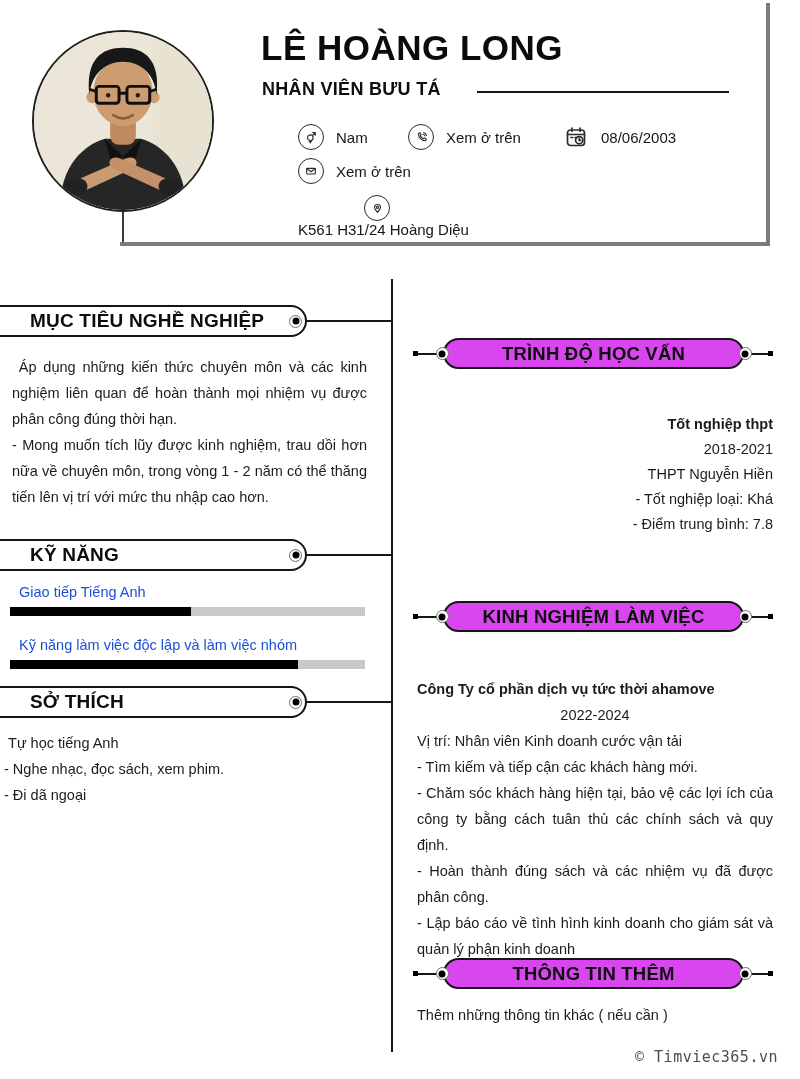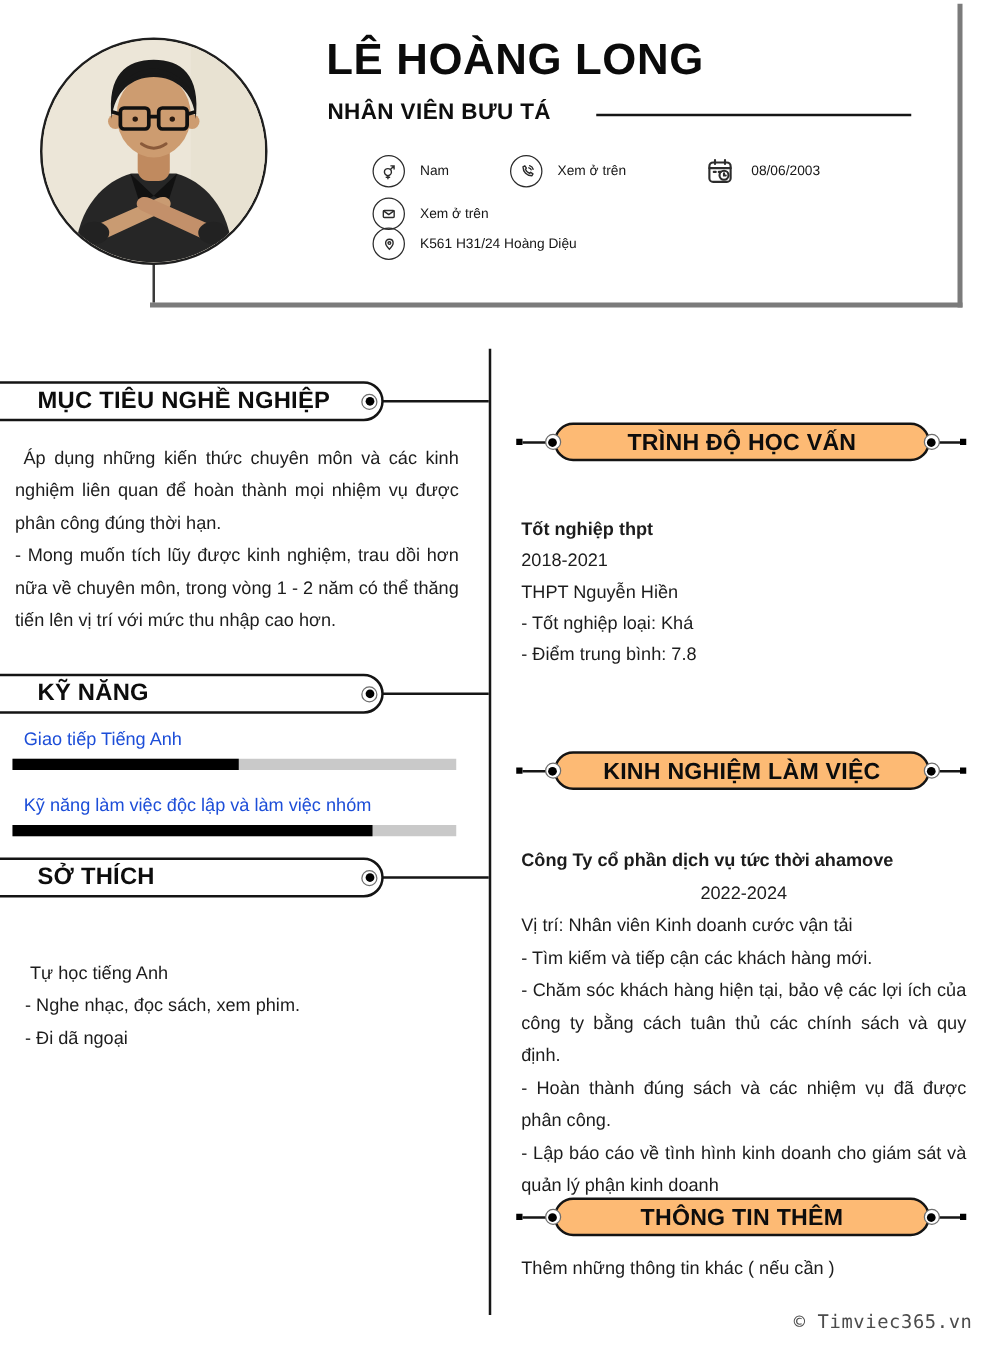--- a/index.html
+++ b/index.html
@@ -8,56 +8,56 @@
     font-family:"Liberation Sans","DejaVu Sans",sans-serif;color:#1a1a1a;
   }
   
   .photo{
     position:absolute;left:32px;top:30px;width:182px;height:182px;border-radius:50%;
     border:2px solid #1f1f1f;overflow:hidden;background:#ece6d8;box-sizing:border-box;
   }
   .name{position:absolute;left:261px;top:28px;font-size:35px;font-weight:800;letter-spacing:.5px;color:#0b0b0b;}
   .job-title{position:absolute;left:262px;top:79px;font-size:18px;font-weight:700;letter-spacing:.3px;color:#0e0e0e;}
   .title-line{position:absolute;left:477px;top:91px;width:252px;height:2px;background:#151515;}
-  .contact-item{position:absolute;display:flex;align-items:center;height:26px;font-size:11px;color:#161616;}
+  .contact-item{position:absolute;display:flex;align-items:center;height:26px;font-size:15px;color:#161616;}
   .contact-item .cicon{
     width:26px;height:26px;border:1.6px solid #2b2b2b;border-radius:50%;box-sizing:border-box;
     display:flex;align-items:center;justify-content:center;margin-right:12px;flex:0 0 auto;
   }
   .contact-item .cicon.bare{border:none;}
   .cicon svg{display:block;}
   
   .frame-hbar{position:absolute;left:120px;top:242px;width:650px;height:4px;background:#7b7b7b;}
   .frame-vbar{position:absolute;left:766px;top:3px;width:4px;height:243px;background:#7b7b7b;}
   .photo-connector{position:absolute;left:122px;top:208px;width:2px;height:34px;background:#3a3a3a;}
   
   .divider{position:absolute;left:391px;top:279px;width:2px;height:773px;background:#161616;}
   
   .pill-left{
     position:absolute;left:-30px;width:337px;height:32px;background:#fff;box-sizing:border-box;
     border:2px solid #141414;border-radius:0 17px 17px 0;
     display:flex;align-items:center;padding-left:58px;
     font-size:19px;font-weight:700;letter-spacing:.2px;color:#0d0d0d;z-index:2;
   }
   .pill-right{
-    position:absolute;left:443px;width:301px;height:31px;background:#fdba74;box-sizing:border-box;
+    position:absolute;left:443px;width:301px;height:31px;background:#d946ef;box-sizing:border-box;
     border:2px solid #141414;border-radius:17px;
     display:flex;align-items:center;justify-content:center;
     font-size:18.5px;font-weight:700;letter-spacing:.2px;color:#0d0d0d;z-index:2;
   }
   .ring-dot{position:absolute;width:13px;height:13px;border:1.5px solid #6e6e6e;border-radius:50%;background:#fff;box-sizing:border-box;z-index:3;}
   .ring-dot::after{content:'';position:absolute;left:50%;top:50%;transform:translate(-50%,-50%);width:7px;height:7px;border-radius:50%;background:#000;}
   .deco-line{position:absolute;height:2px;background:#161616;z-index:1;}
   .sq-dot{position:absolute;width:5px;height:5px;background:#000;z-index:1;}
   
   .body-block{position:absolute;font-size:14.5px;line-height:26px;text-align:justify;color:#1c1c1c;}
   .pre{white-space:pre-line;}
   .body-block p{margin:0;}
   .b{font-weight:700;}
-  .edu-block{line-height:25px;text-align:left;}
+  .edu-block{line-height:25px;text-align:right;}
   
   .skill-label{position:absolute;left:19px;font-size:14.5px;color:#1d4ed8;}
   .skill-bar{position:absolute;left:10px;width:355px;height:9px;background:#c9c9c9;}
   .skill-fill{height:100%;background:#000;}
   
   .watermark{
     position:absolute;right:22px;top:1048px;font-family:"DejaVu Sans Mono","Liberation Mono",monospace;
     font-size:15px;color:#4c4c4c;letter-spacing:.5px;
   }
 </style>
@@ -143,21 +143,21 @@
   <div class="contact-item" style="left:298px;top:158px;">
     <span class="cicon">
       <svg width="16" height="16" viewBox="0 0 24 24" fill="none" stroke="#2c2c2c" stroke-width="1.7" stroke-linecap="round" stroke-linejoin="round">
         <rect x="5.5" y="8" width="13" height="8.5" rx="1.2"></rect>
         <path d="M5.8,8.6 L12,13 L18.2,8.6"></path>
       </svg>
     </span>
     <span>Xem ở trên</span>
   </div>
 
-  <div class="contact-item" style="left:298px;top:182px;">
+  <div class="contact-item" style="left:298px;top:195px;flex-direction:column;">
     <span class="cicon">
       <svg width="15" height="15" viewBox="0 0 24 24" fill="none" stroke="#2c2c2c" stroke-width="1.8">
         <path d="M12,5.5 c2.8,0 4.8,2 4.8,4.6 c0,3.2-4.8,8-4.8,8 s-4.8-4.8-4.8-8 c0-2.6,2-4.6,4.8-4.6 Z"></path>
         <circle cx="12" cy="10.3" r="1.7"></circle>
       </svg>
     </span>
     <span>K561 H31/24 Hoàng Diệu</span>
   </div>
 
   <div class="divider"></div>
@@ -183,21 +183,21 @@
   <div class="skill-label" style="top:637px;">Kỹ năng làm việc độc lập và làm việc nhóm</div>
   <div class="skill-bar" style="top:660px;">
     <div class="skill-fill" style="width: 81%;"></div>
   </div>
 
   <div class="pill-left" style="top:686px;">
     <span>SỞ THÍCH</span>
   </div>
   <span class="ring-dot" style="left:289px;top:695.5px;"></span>
   <div class="deco-line" style="left:301px;top:701px;width:90px;"></div>
-  <div class="body-block" style="left:20px;top:730px;width:360px;text-align:left;margin-top:36px;">
+  <div class="body-block" style="left:4px;top:730px;width:360px;text-align:left;">
     <p>&nbsp;Tự học tiếng Anh</p>
     <p>- Nghe nhạc, đọc sách, xem phim.</p>
     <p>- Đi dã ngoại</p>
   </div>
 
   <div class="sq-dot" style="left:413px;top:351px;"></div>
   <div class="deco-line" style="left:418px;top:352.5px;width:22px;"></div>
   <span class="ring-dot" style="left:435.5px;top:347px;"></span>
   <div class="pill-right" style="top:338px;">
     <span>TRÌNH ĐỘ HỌC VẤN</span>

